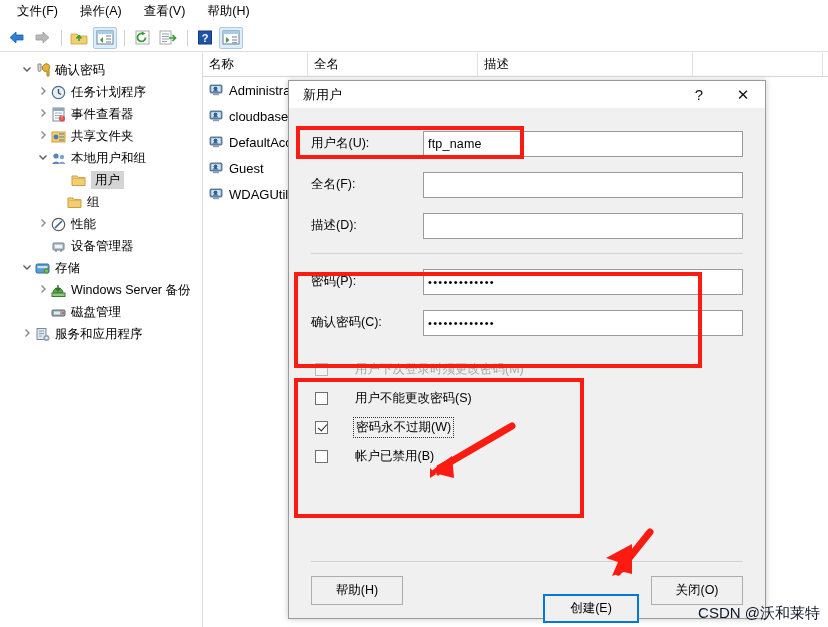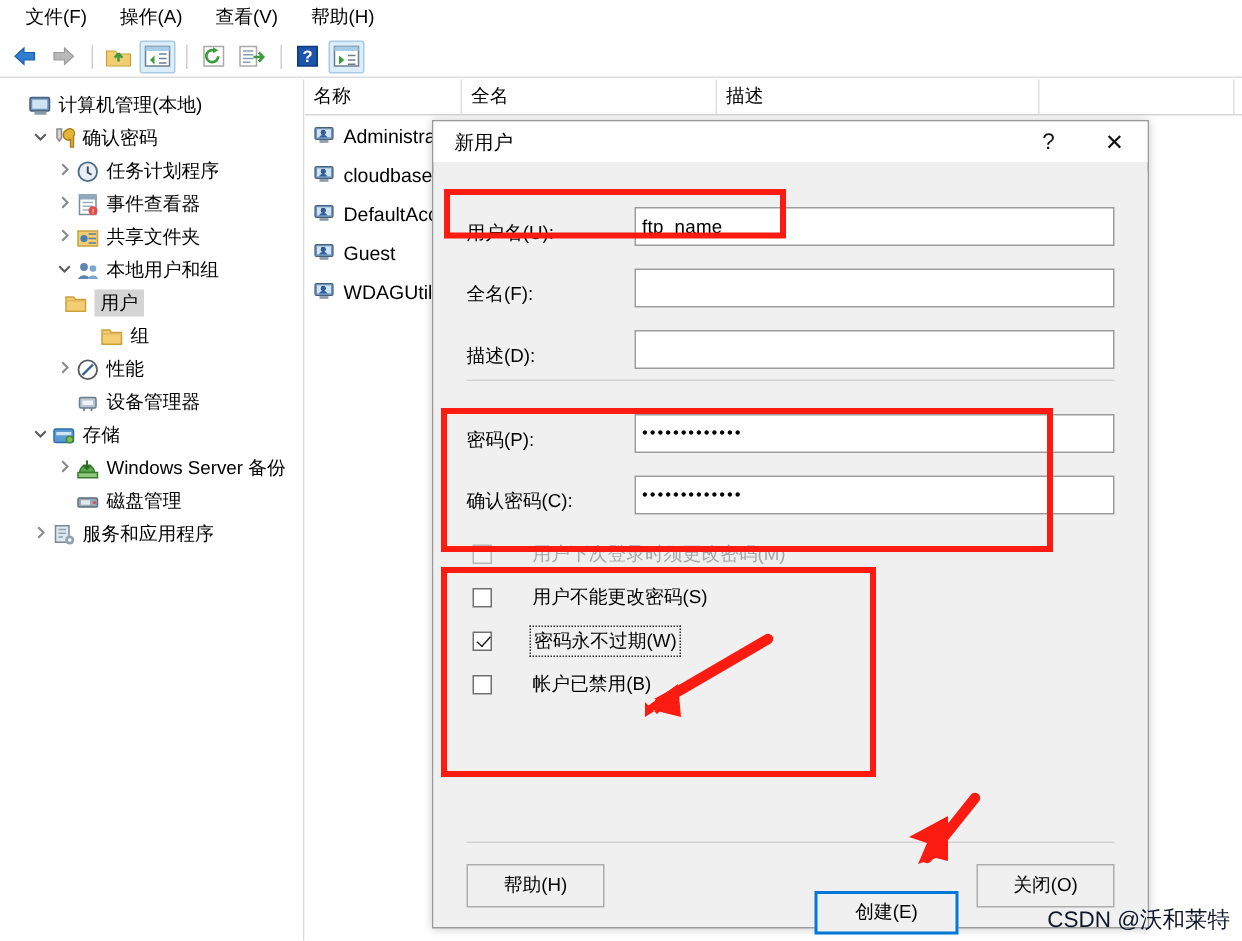--- a/index.html
+++ b/index.html
@@ -148,21 +148,21 @@
     font-size: 15px; color: #111;
   }
   #dlg-body {
     position: absolute;
     top: 34px; left: 0; right: 0; bottom: 0;
     background: #f0f0f0;
     padding: 0;
   }
   .frow {
     display: flex;
-    align-items: flex-end;
+    align-items: center;
     padding: 0 22px 0 22px;
     height: 41px;
   }
   .flabel {
     width: 112px;
     flex: 0 0 112px;
     font-size: 12.5px;
   }
   .finput {
     flex: 1;
@@ -316,31 +316,20 @@
       <path d="M4 7 L7.5 10 L4 13 Z" fill="#3a9b3a"></path>
       <path d="M10 7 H15 M10 10 H15 M10 12.8 H15" stroke="#6d7f8f" stroke-width="1"></path>
     </svg>
   </div>
 </div>
 
 <div id="main">
 
   <div id="sidebar">
 
-  <div class="tree-row" style="padding-left: 4px;">
-        <span class="arrow"></span>
-        <span class="tw-icon">
-          <svg width="16" height="15" viewBox="0 0 16 15">
-            <rect x="1" y="2" width="13" height="9" rx="1" fill="#6f92b5" stroke="#44607c"></rect>
-            <rect x="2.5" y="3.5" width="10" height="6" fill="#cfe3f5"></rect>
-            <rect x="4" y="11.5" width="8" height="2" fill="#8a9aa8"></rect>
-          </svg>
-        </span>
-        <span class="tlabel">计算机管理(本地)</span>
-      </div>
       <div class="tree-row" style="padding-left: 20px;">
         <span class="arrow"><svg width="10" height="10" viewBox="0 0 10 10">
             <path d="M1.5 3.5 L5 7 L8.5 3.5" stroke="#5b5b5b" stroke-width="1.4" fill="none"></path>
           </svg></span>
         <span class="tw-icon">
           <svg width="16" height="15" viewBox="0 0 16 15">
             <path d="M3 1 L6 1 L6 7 L4.5 9 L3 7 Z" fill="#d8d8d8" stroke="#8a8a8a"></path>
             <path d="M9 2 A3 3 0 1 0 12 8 L12 13 L14 13 L14 6 A3 3 0 0 0 9 2Z" fill="#e8b33a" stroke="#a87f1d"></path>
           </svg>
         </span>
@@ -393,21 +382,21 @@
         <span class="tw-icon">
           <svg width="16" height="15" viewBox="0 0 16 15">
             <circle cx="5" cy="5" r="2.6" fill="#5b86b5"></circle>
             <path d="M1 13 A4.4 4.4 0 0 1 9 13 Z" fill="#5b86b5"></path>
             <circle cx="11" cy="6" r="2.2" fill="#7aa6d0"></circle>
             <path d="M7.5 13 A3.8 3.8 0 0 1 14.5 13 Z" fill="#7aa6d0"></path>
           </svg>
         </span>
         <span class="tlabel">本地用户和组</span>
       </div>
-      <div class="tree-row selected" style="padding-left: 28px;">
+      <div class="tree-row selected" style="padding-left: 56px;">
         <span class="arrow"></span>
         <span class="tw-icon">
           <svg width="16" height="15" viewBox="0 0 16 15">
             <path d="M1 3 H6 L7.3 4.6 H14 V12.5 H1 Z" fill="#f2cd71" stroke="#c9a13c"></path>
             <path d="M1 5.5 H14" stroke="#e0b45a"></path>
           </svg>
         </span>
         <span class="tlabel">用户</span>
       </div>
       <div class="tree-row" style="padding-left: 52px;">

